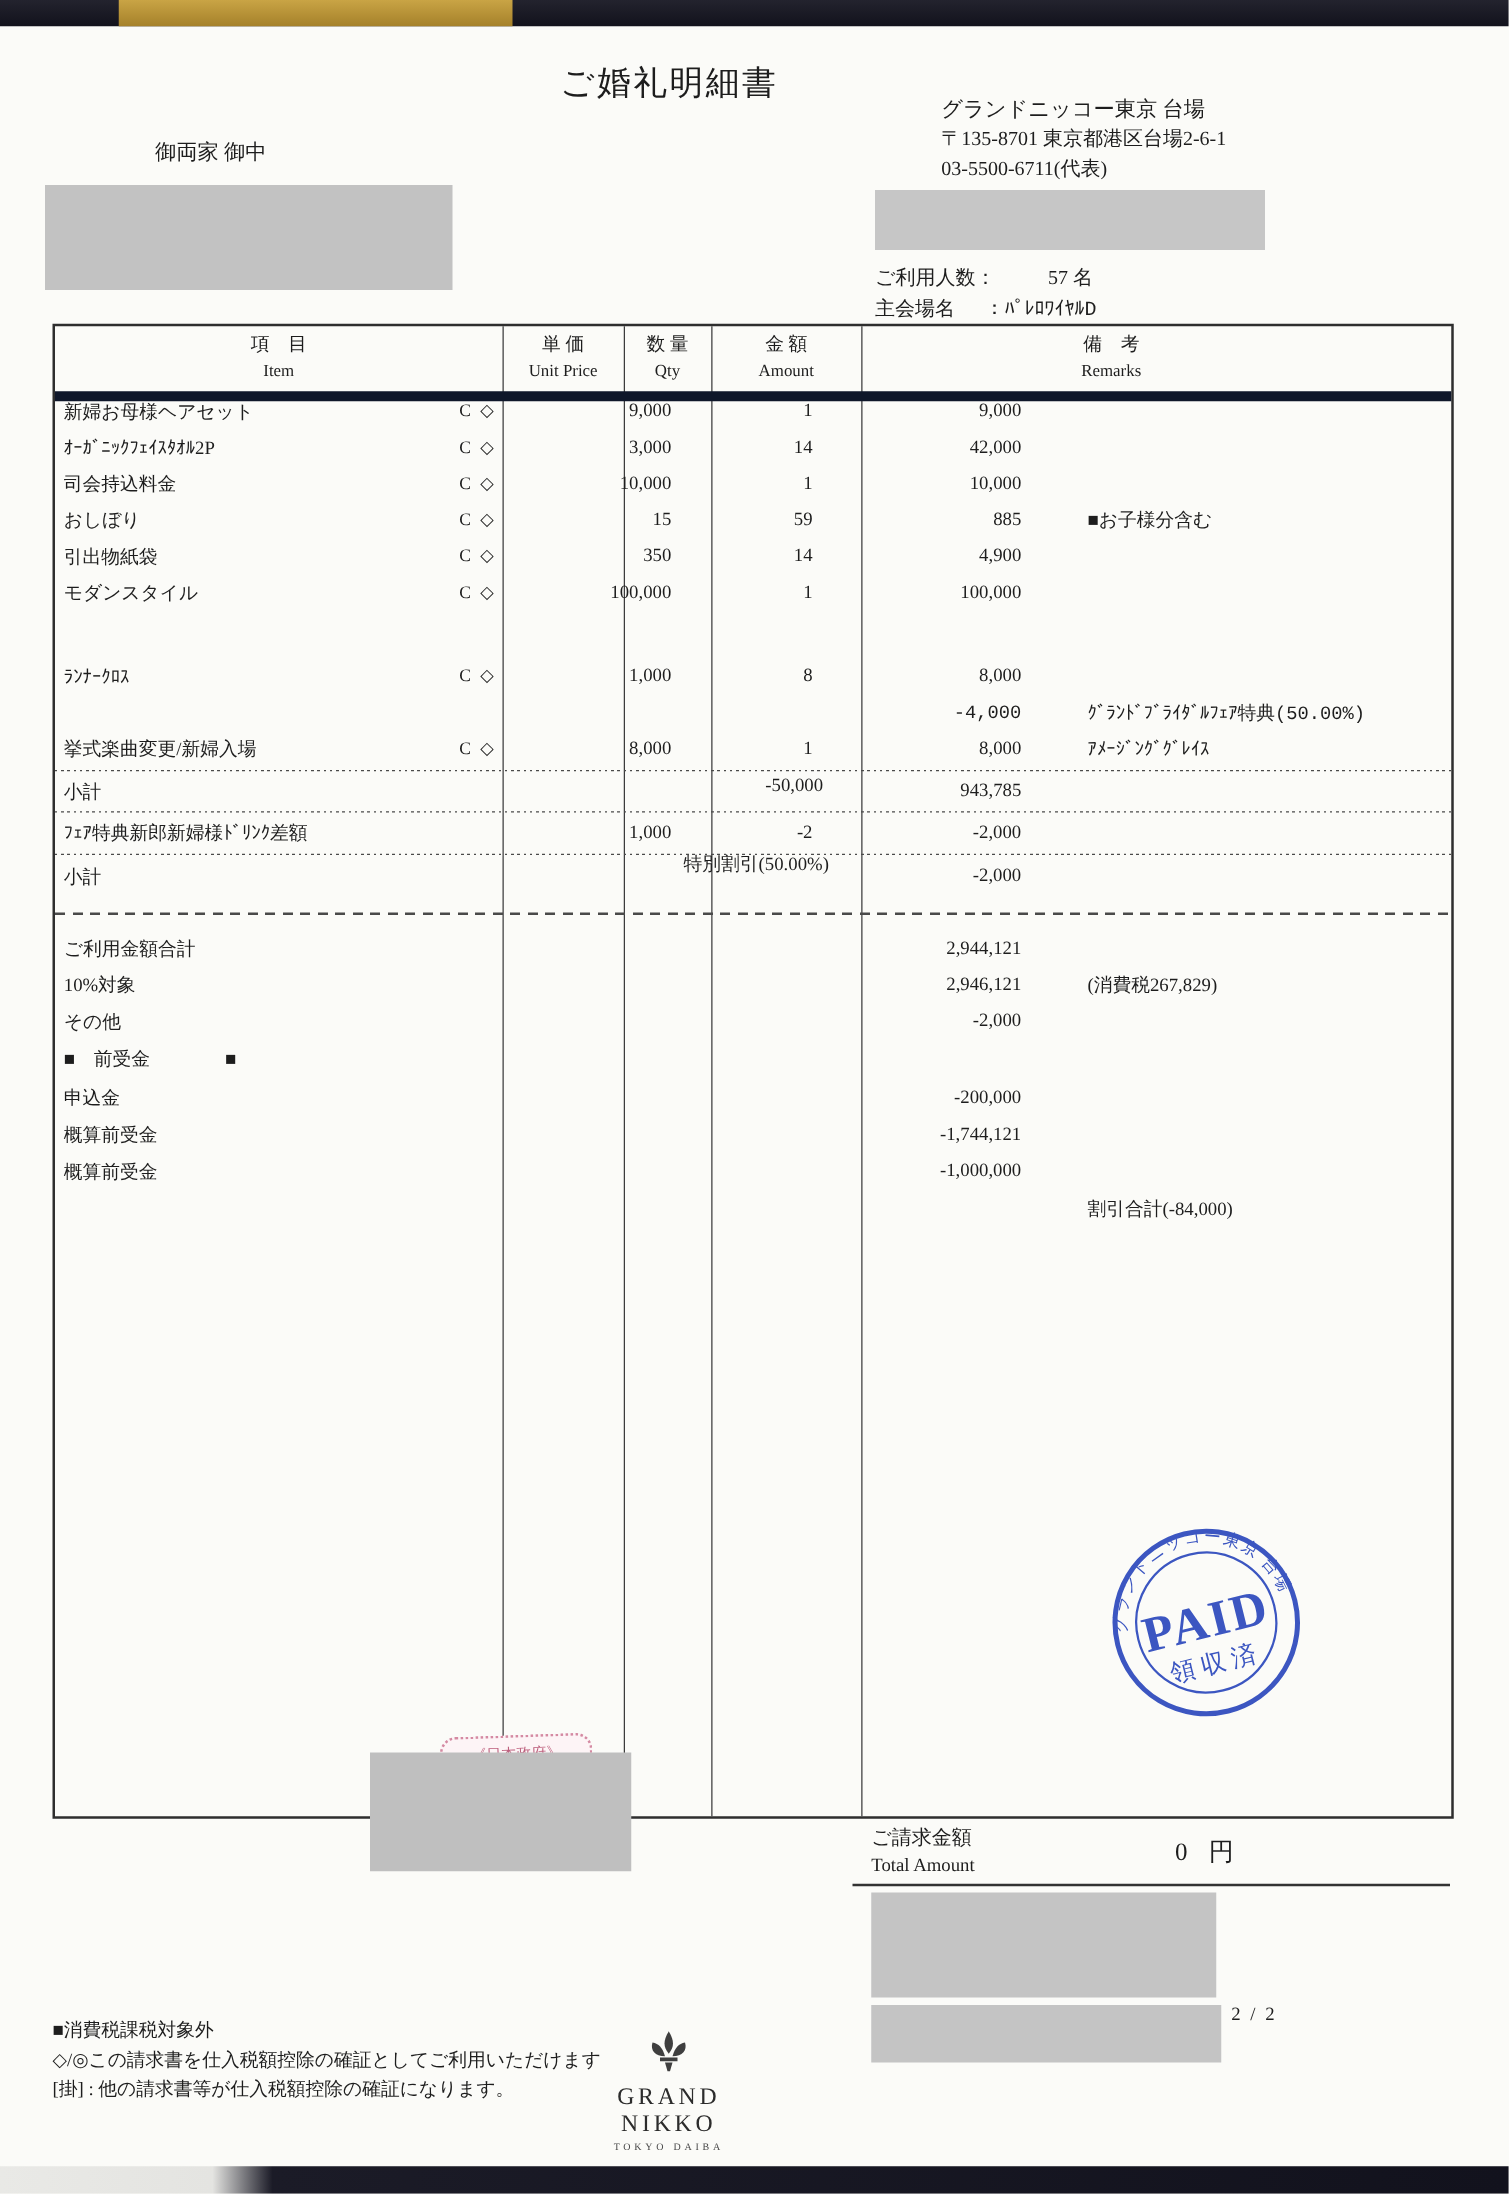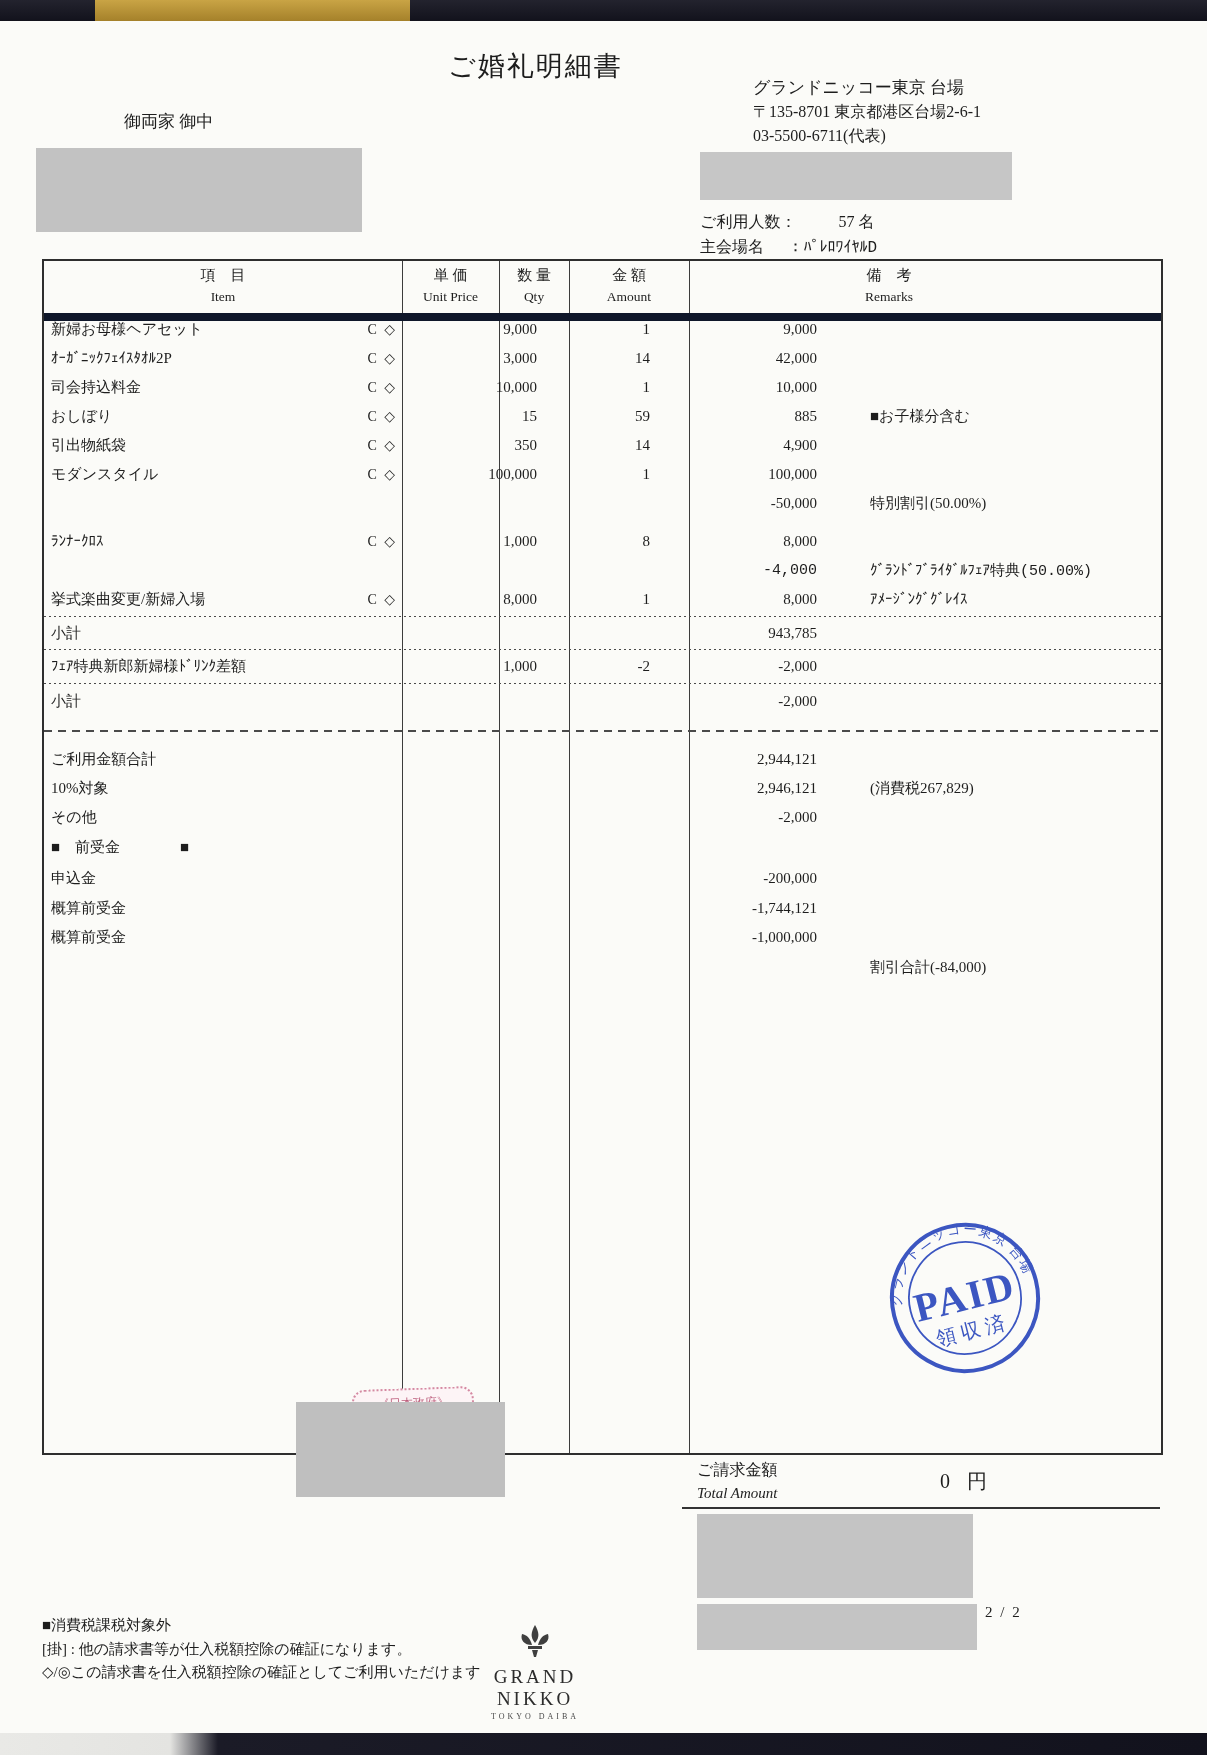--- a/index.html
+++ b/index.html
@@ -50,21 +50,21 @@
       border:2px dotted #d48aa2;border-radius:13px;background:#fdf4f6;
       display:flex;align-items:center;justify-content:center;
       font-size:12px;color:#bd5f7d;transform:rotate(-2deg);}
 
   
   .paid-stamp{position:absolute;left:885px;top:1218px;width:160px;height:160px;
       transform:rotate(-14deg);opacity:.92;}
 
   
   .bill-label{position:absolute;left:697px;top:1460px;font-size:16px;}
-  .bill-label-en{position:absolute;left:697px;top:1485px;font-size:15px;font-style:italic;}
+  .bill-label-en{position:absolute;left:697px;top:1485px;font-size:15px;}
   .bill-value{position:absolute;left:940px;top:1468px;font-size:20px;letter-spacing:6px;}
   .bill-underline{position:absolute;left:682px;top:1507px;width:478px;height:2px;background:#333;}
   .page-num{position:absolute;left:985px;top:1604px;font-size:15px;letter-spacing:2px;}
 
   
   .fnotes{position:absolute;left:42px;top:1614px;font-size:15px;line-height:23.5px;}
   .logo{position:absolute;left:455px;top:1624px;width:160px;text-align:center;}
   .logo-main{font-size:19px;letter-spacing:3px;color:#2c2c2c;margin-top:2px;}
   .logo-sub{font-size:8px;letter-spacing:3px;color:#4a4a4a;margin-top:2px;}
 </style>
@@ -180,21 +180,21 @@
         <div class="trow" style="height: 29px;">
           <div class="cell c-item">
             <span>モダンスタイル</span>
             <span class="mark">C ◇</span>
           </div>
           <div class="cell c-unit"><span>100,000</span></div>
           <div class="cell c-qty"><span>1</span></div>
           <div class="cell c-amt"><span>100,000</span></div>
           <div class="cell c-rem"></div>
         </div>
-        <div class="trow" style="height: 29px;">
+        <div class="trow" style="height: 29px; flex-direction: column;">
           <div class="cell c-item"></div>
           <div class="cell c-unit"></div>
           <div class="cell c-qty"></div>
           <div class="cell c-amt"><span>-50,000</span></div>
           <div class="cell c-rem"><span>特別割引(50.00%)</span></div>
         </div>
         <div style="height: 9px;"></div>
         <div class="trow" style="height: 29px;">
           <div class="cell c-item">
             <span>ﾗﾝﾅｰｸﾛｽ</span>
@@ -353,22 +353,22 @@
   <div class="bill-value">0 円</div>
   <div class="bill-underline"></div>
 
   <div class="redact" style="left:697px;top:1514px;width:276px;height:84px;background:#c4c4c4;"></div>
   <div class="redact" style="left:697px;top:1604px;width:280px;height:46px;background:#c4c4c4;"></div>
 
   <div class="page-num">2 / 2</div>
 
   <div class="fnotes">
     <div>■消費税課税対象外</div>
+    <div>◇/◎この請求書を仕入税額控除の確証としてご利用いただけます</div>
     <div>[掛] : 他の請求書等が仕入税額控除の確証になります。</div>
-    <div>◇/◎この請求書を仕入税額控除の確証としてご利用いただけます</div>
   </div>
 
   <div class="logo">
     <svg width="34" height="36" viewBox="0 0 34 36">
       <g fill="#3f3f3f">
         <path d="M17 1 C13 8 12 13 17 19 C22 13 21 8 17 1Z"></path>
         <path d="M4 10 C2 16 6 21 14 21 C12 14 9 11 4 10Z"></path>
         <path d="M30 10 C32 16 28 21 20 21 C22 14 25 11 30 10Z"></path>
         <rect x="10" y="22" width="14" height="3"></rect>
         <path d="M14 26 L20 26 L18 33 L16 33Z"></path>

